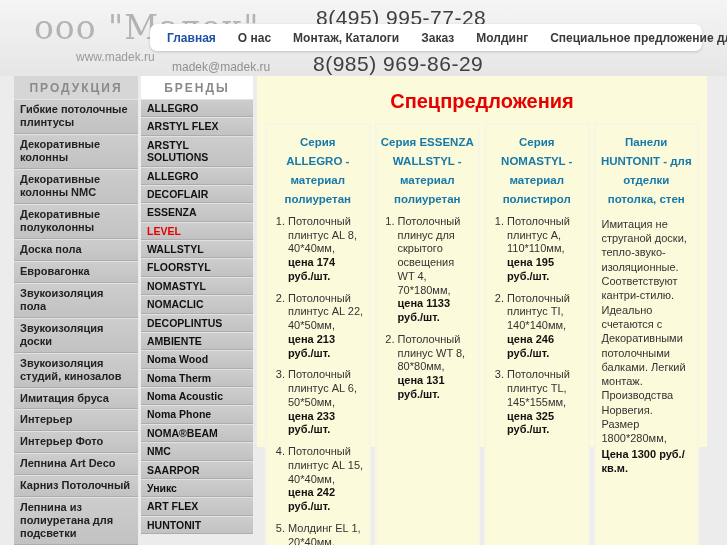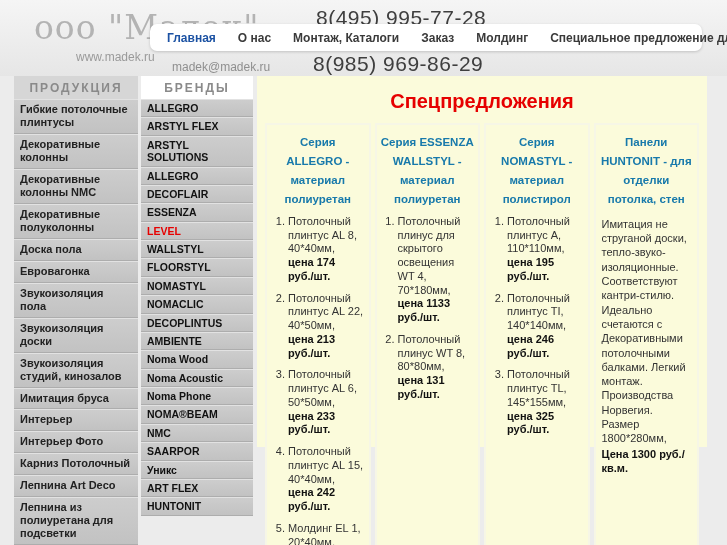--- a/index.html
+++ b/index.html
@@ -104,23 +104,23 @@
         <a class="side-item">Звукоизоляция доски</a>
 
         <a class="side-item">Звукоизоляция студий, кинозалов</a>
 
         <a class="side-item">Имитация бруса</a>
 
         <a class="side-item">Интерьер</a>
 
         <a class="side-item">Интерьер Фото</a>
 
+        <a class="side-item">Лепнина Art Deco</a>
+
         <a class="side-item">Карниз Потолочный</a>
-
-        <a class="side-item">Лепнина Art Deco</a>
 
         <a class="side-item">Лепнина из полиуретана для подсветки</a>
 
       </div>
   </aside>
 
   <aside class="side-col brands-col">
     <div class="col-title">БРЕНДЫ</div>
     <div>
 
@@ -146,20 +146,21 @@
         <a class="side-item">NOMASTYL</a>
 
         <a class="side-item">NOMACLIC</a>
 
         <a class="side-item">DECOPLINTUS</a>
 
         <a class="side-item">AMBIENTE</a>
 
         <a class="side-item">Noma Wood</a>
 
+        <a class="side-item">Noma Therm</a>
 
         <a class="side-item">Noma Acoustic</a>
 
         <a class="side-item">Noma Phone</a>
 
         <a class="side-item">NOMA®BEAM</a>
 
         <a class="side-item">NMC</a>
 
         <a class="side-item">SAARPOR</a>

